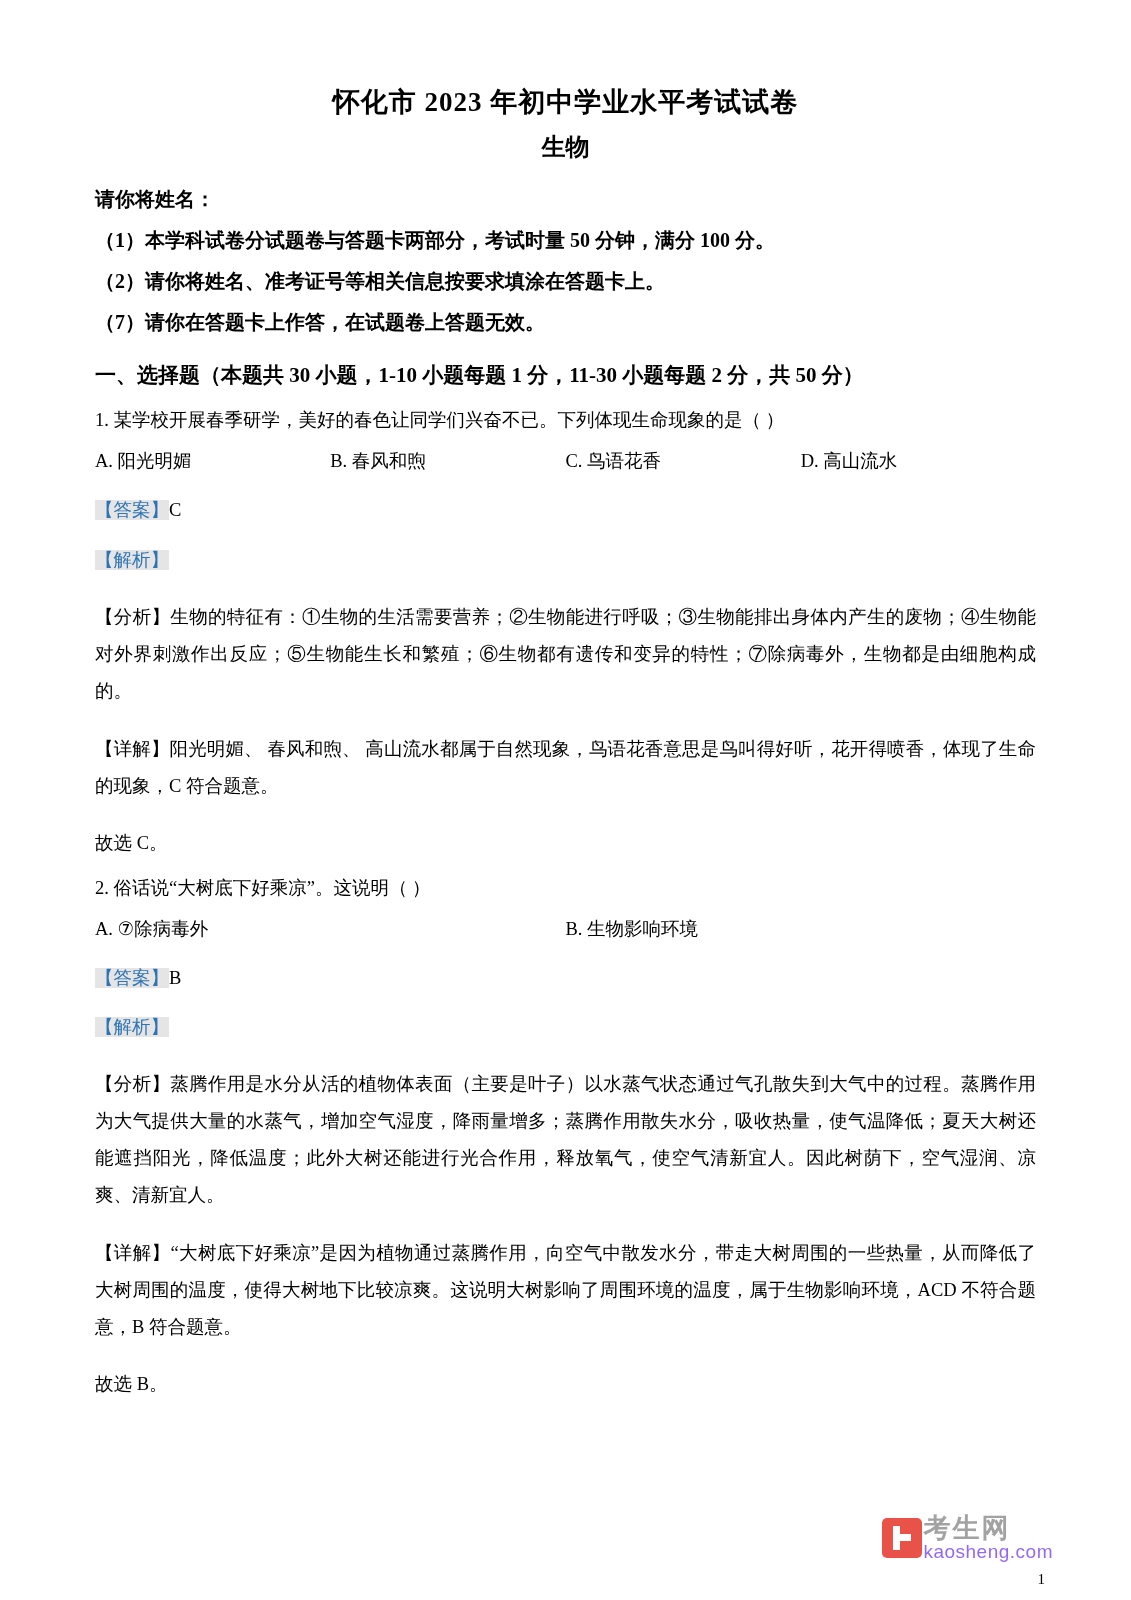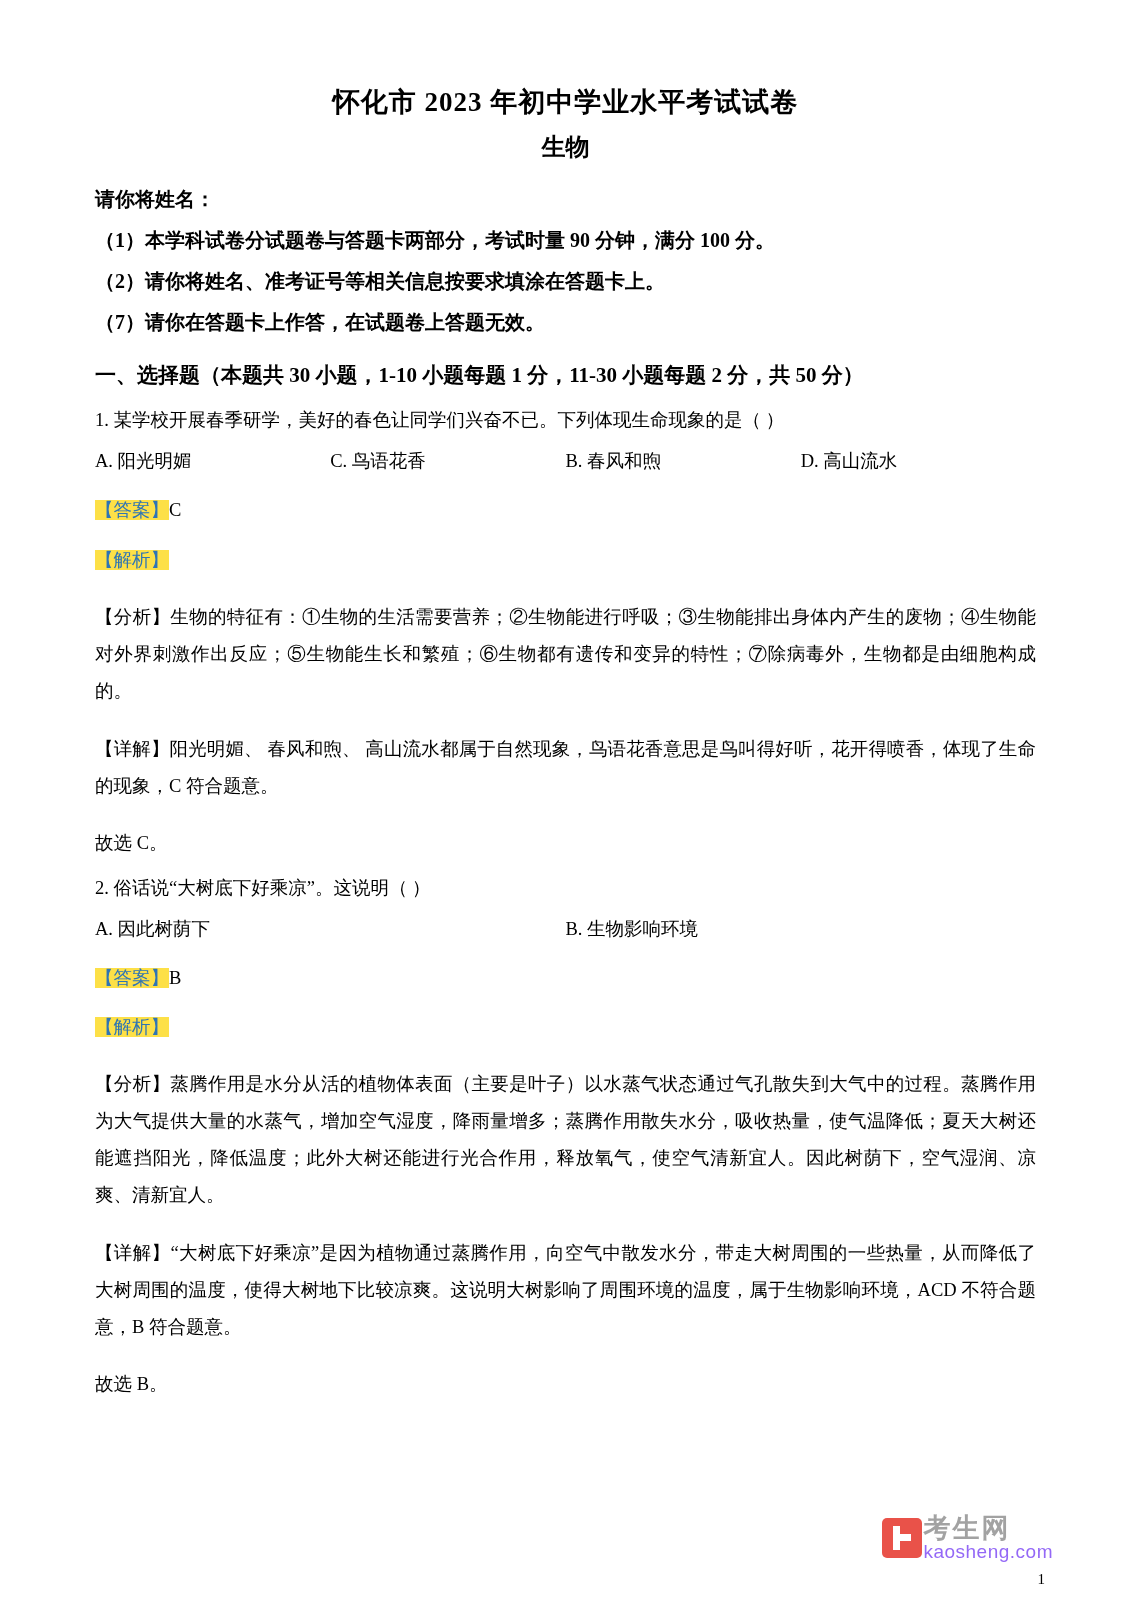--- a/index.html
+++ b/index.html
@@ -67,21 +67,21 @@
   }
   .opt-row.cols4 > div { width: 25%; }
   .opt-row.cols2 > div { width: 50%; }
   .ans-line {
     font-size: 18.5px;
     margin: 14px 0 10px 0;
     line-height: 1.9;
   }
   .tag-hl {
     color: #2e74b5;
-    background: #fde047;
+    background: #e5e5e5;
   }
   .para {
     font-size: 18.5px;
     line-height: 2.0;
     margin: 21px 0;
     text-align: justify;
   }
   .conclude {
     font-size: 18.5px;
     line-height: 1.9;
@@ -149,49 +149,49 @@
 </style>
 </head>
 <body>
 
 <div class="page">
 
   <div class="doc-title">怀化市 2023 年初中学业水平考试试卷</div>
   <div class="doc-subtitle">生物</div>
 
   <div class="notice-head">请你将姓名：</div>
-  <div class="notice-line">（1）本学科试卷分试题卷与答题卡两部分，考试时量 90 分钟，满分 100 分。</div>
+  <div class="notice-line">（1）本学科试卷分试题卷与答题卡两部分，考试时量 50 分钟，满分 100 分。</div>
   <div class="notice-line">（2）请你将姓名、准考证号等相关信息按要求填涂在答题卡上。</div>
   <div class="notice-line">（7）请你在答题卡上作答，在试题卷上答题无效。</div>
 
   <div class="section-head">一、选择题（本题共 30 小题，1-10 小题每题 1 分，11-30 小题每题 2 分，共 50 分）</div>
 
   <div>
     <div class="q-stem">1. 某学校开展春季研学，美好的春色让同学们兴奋不已。下列体现生命现象的是（      ）</div>
     <div class="opt-row cols4">
       <div>A. 阳光明媚</div>
+      <div>B. 春风和煦</div>
       <div>C. 鸟语花香</div>
-      <div>B. 春风和煦</div>
       <div>D. 高山流水</div>
     </div>
     <div class="ans-line">
       <span class="tag-hl">【答案】</span><span>C</span>
     </div>
     <div class="ans-line">
       <span class="tag-hl">【解析】</span>
     </div>
     <div class="para">【分析】生物的特征有：①生物的生活需要营养；②生物能进行呼吸；③生物能排出身体内产生的废物；④生物能对外界刺激作出反应；⑤生物能生长和繁殖；⑥生物都有遗传和变异的特性；⑦除病毒外，生物都是由细胞构成的。</div>
     <div class="para">【详解】阳光明媚、 春风和煦、 高山流水都属于自然现象，鸟语花香意思是鸟叫得好听，花开得喷香，体现了生命的现象，C 符合题意。</div>
     <div class="conclude">故选 C。</div>
   </div>
 
   <div>
     <div class="q-stem">2. 俗话说“大树底下好乘凉”。这说明（      ）</div>
     <div class="opt-row cols2">
-      <div>A. 因此树荫下</div>
+      <div>A. ⑦除病毒外</div>
       <div>B. 生物影响环境</div>
     </div>
     <div class="ans-line">
       <span class="tag-hl">【答案】</span><span>B</span>
     </div>
     <div class="ans-line">
       <span class="tag-hl">【解析】</span>
     </div>
     <div class="para">【分析】蒸腾作用是水分从活的植物体表面（主要是叶子）以水蒸气状态通过气孔散失到大气中的过程。蒸腾作用为大气提供大量的水蒸气，增加空气湿度，降雨量增多；蒸腾作用散失水分，吸收热量，使气温降低；夏天大树还能遮挡阳光，降低温度；此外大树还能进行光合作用，释放氧气，使空气清新宜人。因此树荫下，空气湿润、凉爽、清新宜人。</div>
     <div class="para">【详解】“大树底下好乘凉”是因为植物通过蒸腾作用，向空气中散发水分，带走大树周围的一些热量，从而降低了大树周围的温度，使得大树地下比较凉爽。这说明大树影响了周围环境的温度，属于生物影响环境，ACD 不符合题意，B 符合题意。</div>

